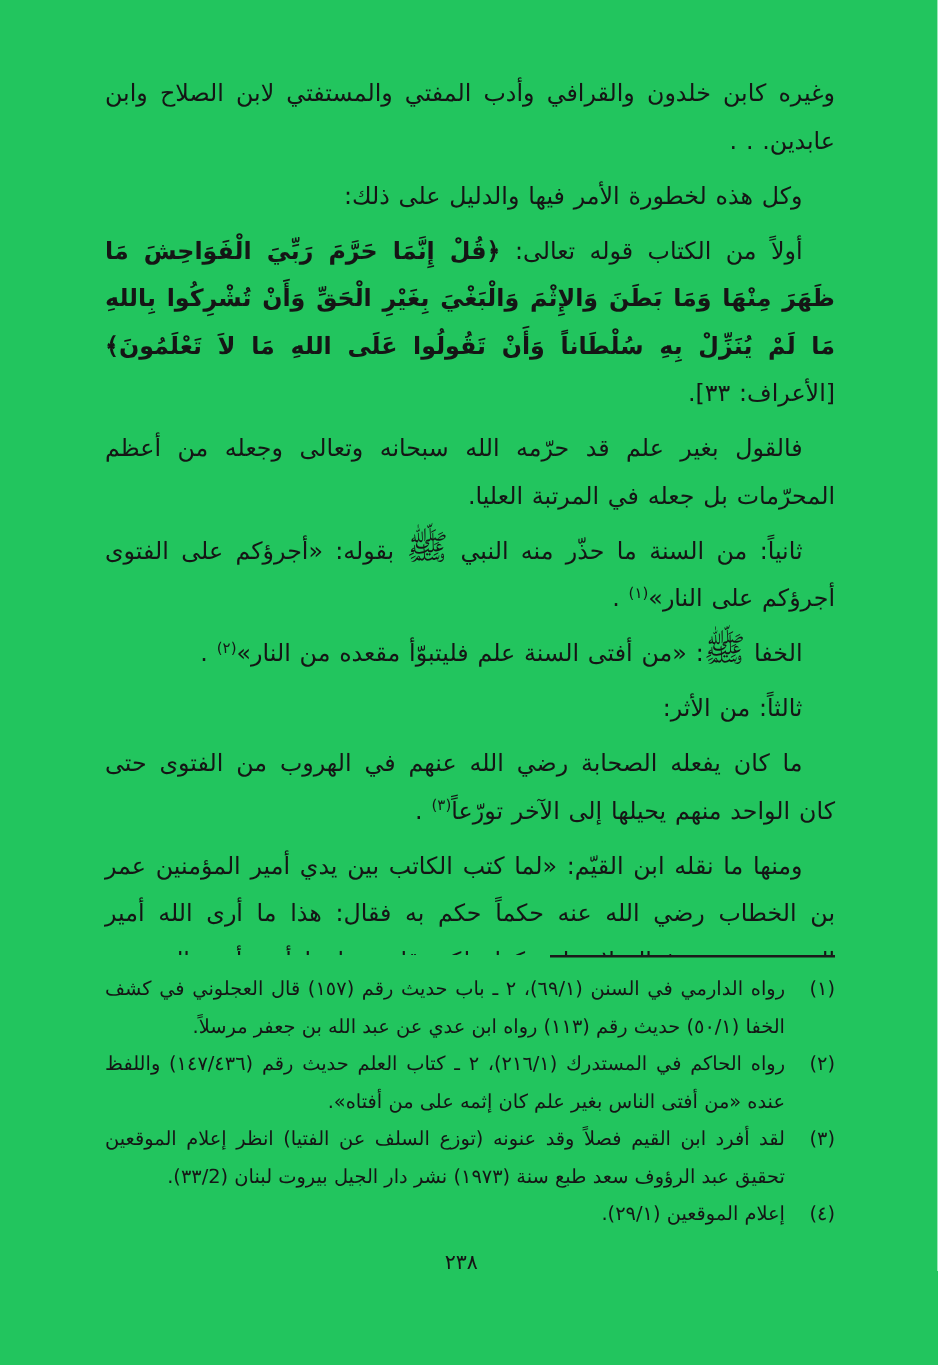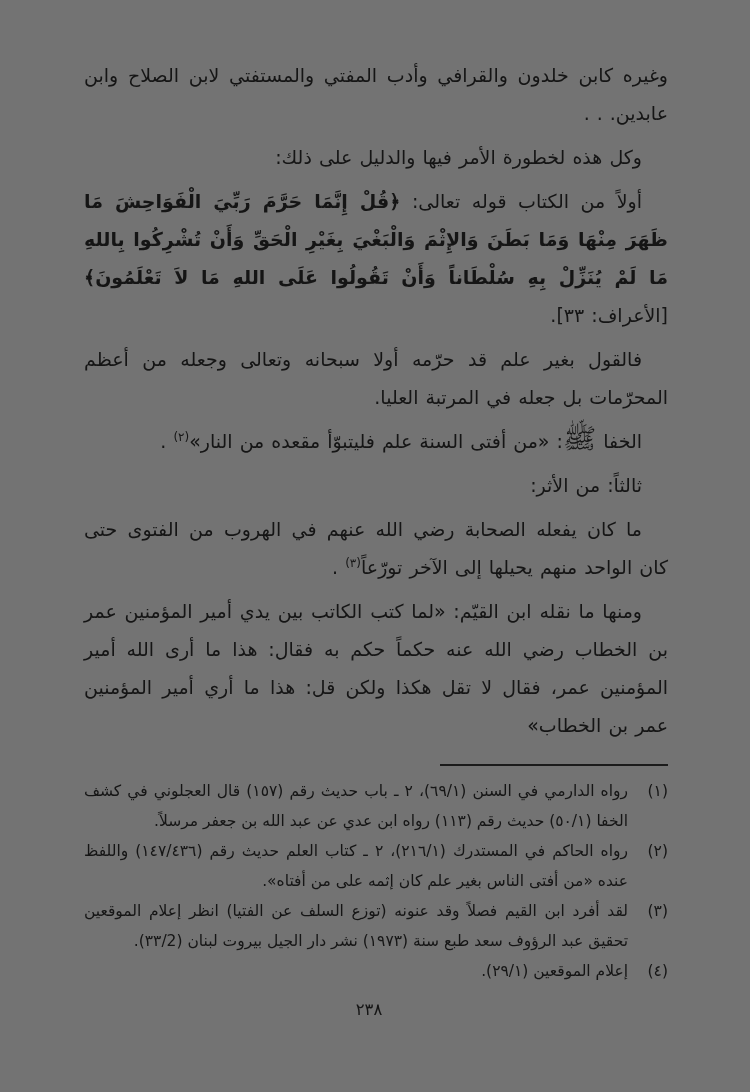--- a/index.html
+++ b/index.html
@@ -1,21 +1,21 @@
 <!DOCTYPE html>
 <html><head>
 <meta charset="utf-8">
 <style>
   html, body { margin: 0; padding: 0; background: #ffffff; }
 
   .sheet {
     position: relative;
     width: 750px;
     height: 1092px;
-    background: #737373;
+    background: #22c55e;
     color: #151515;
     font-family: "DejaVu Sans", sans-serif;
     overflow: hidden;
   }
 
   
   .body-text {
     box-sizing: border-box;
     padding: 56px 82px 0 84px;
     max-height: 764px;
@@ -81,22 +81,23 @@
 <div class="sheet" dir="rtl" lang="ar">
 
   <main class="body-text">
 
     <p class="para noindent">وغيره كابن خلدون والقرافي وأدب المفتي والمستفتي لابن الصلاح وابن عابدين. . .</p>
 
     <p class="para">وكل هذه لخطورة الأمر فيها والدليل على ذلك:</p>
 
     <p class="para"><span>أولاً من الكتاب قوله تعالى: </span><span class="quran">﴿قُلْ إِنَّمَا حَرَّمَ رَبِّيَ الْفَوَاحِشَ مَا ظَهَرَ مِنْهَا وَمَا بَطَنَ وَالإِثْمَ وَالْبَغْيَ بِغَيْرِ الْحَقِّ وَأَنْ تُشْرِكُوا بِاللهِ مَا لَمْ يُنَزِّلْ بِهِ سُلْطَاناً وَأَنْ تَقُولُوا عَلَى اللهِ مَا لاَ تَعْلَمُونَ﴾</span><span> [الأعراف: ٣٣].</span></p>
 
-    <p class="para">فالقول بغير علم قد حرّمه أولا سبحانه وتعالى وجعله من أعظم المحرّمات بل جعله في المرتبة العليا.</p>
+    <p class="para">فالقول بغير علم قد حرّمه الله سبحانه وتعالى وجعله من أعظم المحرّمات بل جعله في المرتبة العليا.</p>
 
+    <p class="para"><span>ثانياً: من السنة ما حذّر منه النبي </span><span class="saw">ﷺ</span><span> بقوله: «أجرؤكم على الفتوى أجرؤكم على النار»</span><sup class="fnref">(١)</sup><span> .</span></p>
 
     <p class="para"><span>الخفا </span><span class="saw">ﷺ</span><span>: «من أفتى السنة علم فليتبوّأ مقعده من النار»</span><sup class="fnref">(٢)</sup><span> .</span></p>
 
     <p class="para">ثالثاً: من الأثر:</p>
 
     <p class="para"><span>ما كان يفعله الصحابة رضي الله عنهم في الهروب من الفتوى حتى كان الواحد منهم يحيلها إلى الآخر تورّعاً</span><sup class="fnref">(٣)</sup><span> .</span></p>
 
     <p class="para"><span>ومنها ما نقله ابن القيّم: «لما كتب الكاتب بين يدي أمير المؤمنين عمر بن الخطاب رضي الله عنه حكماً حكم به فقال: هذا ما أرى الله أمير المؤمنين عمر، فقال لا تقل هكذا ولكن قل: هذا ما أري أمير المؤمنين عمر بن الخطاب»</span></p>
 
   </main>

